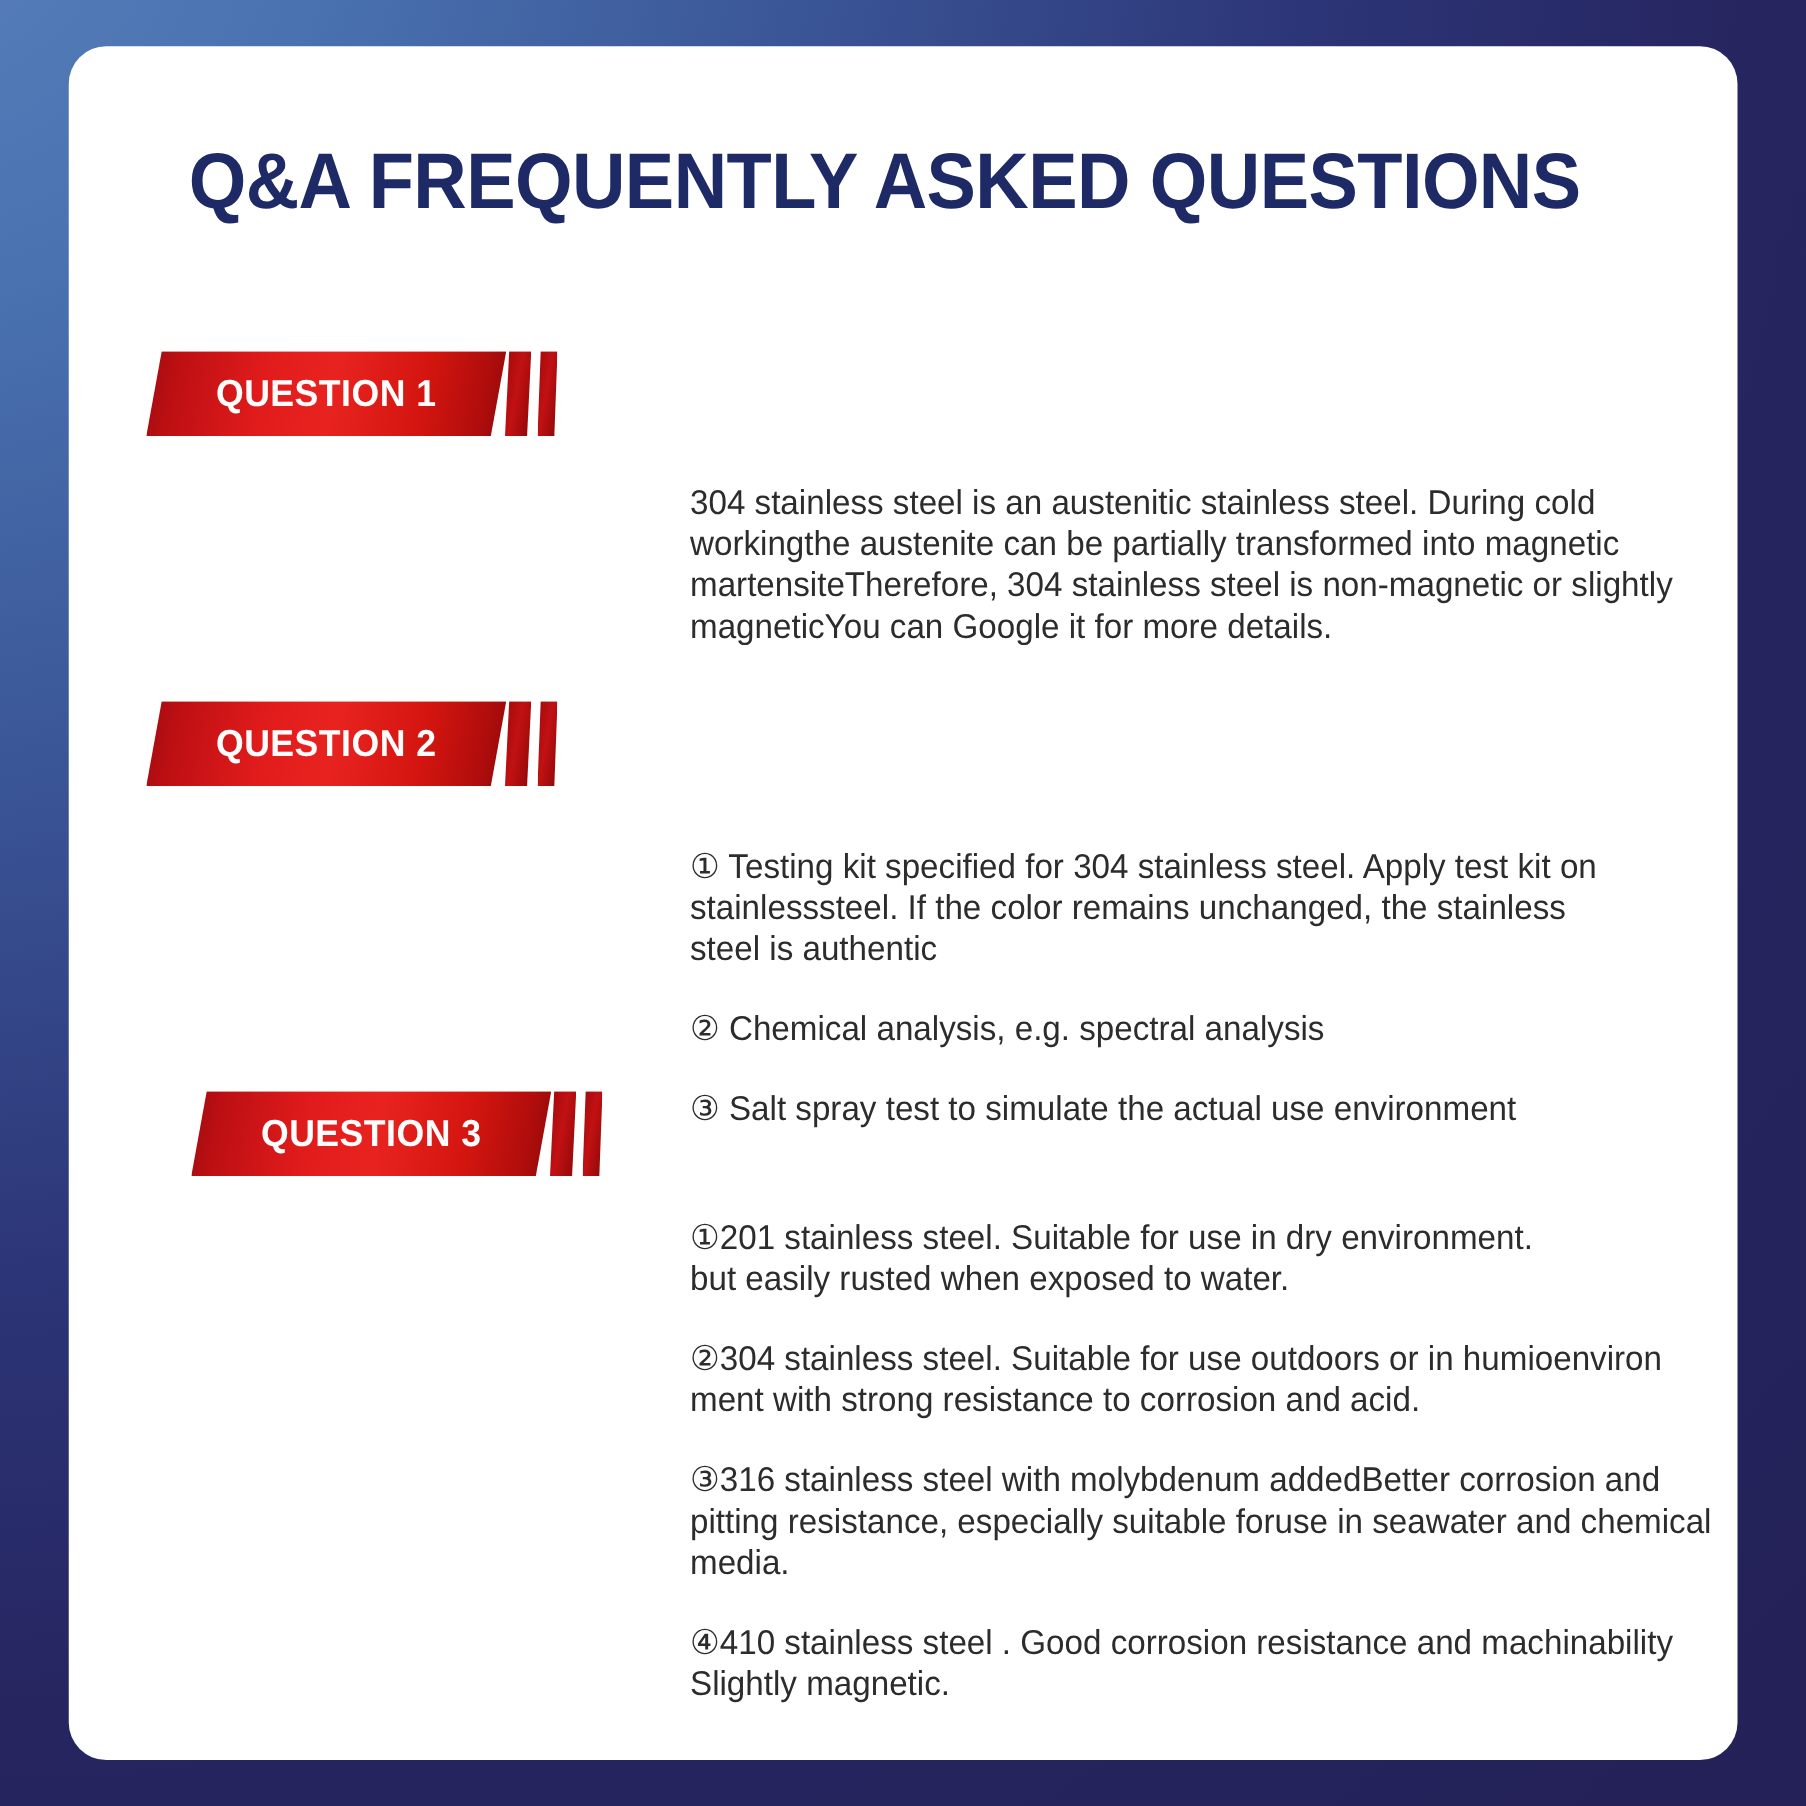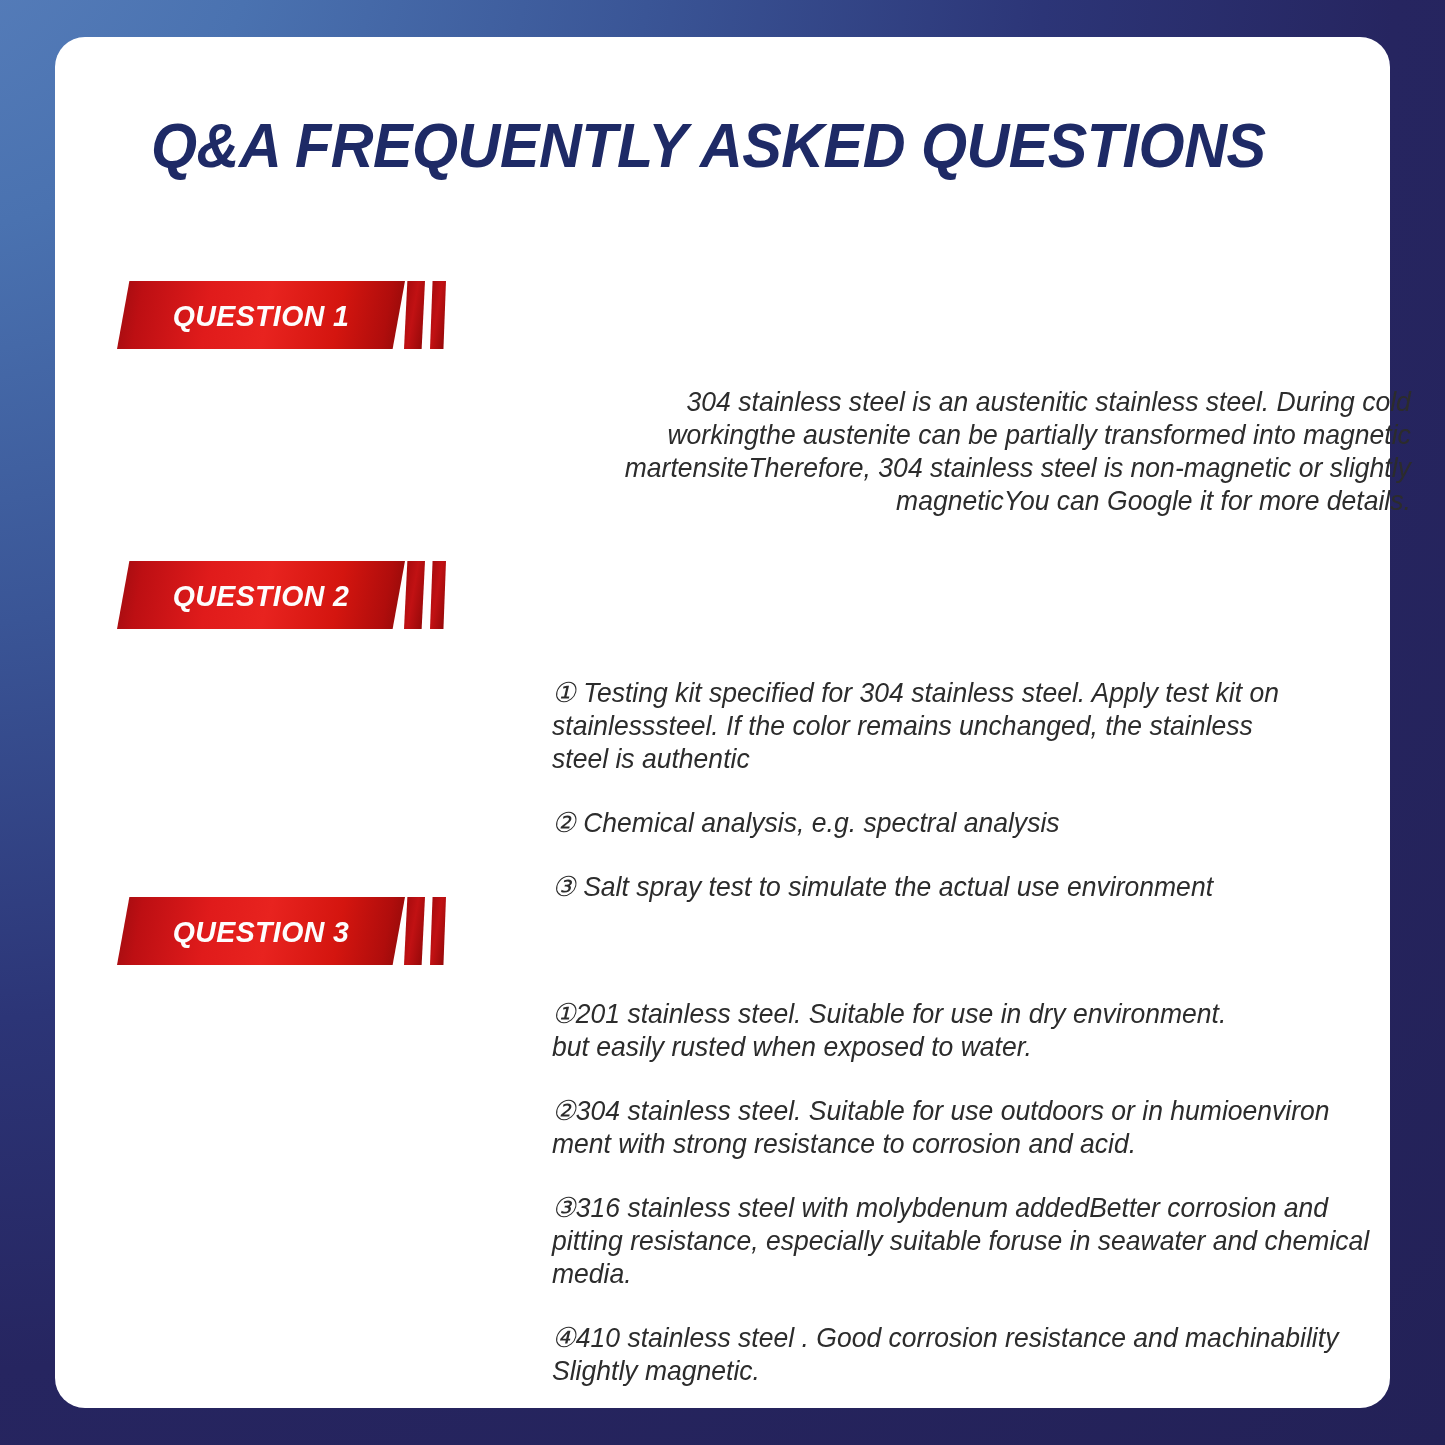--- a/index.html
+++ b/index.html
@@ -21,21 +21,20 @@
     background:
       radial-gradient(circle at -6% -8%, #5a81bd 0%, #4a72b0 16%, #3a5596 34%, #2c3577 52%, #262560 68%, #232157 100%);
   }
 
   
   #card {
     position:absolute;
     left:55px; top:37px; right:55px; bottom:37px;
     background:#ffffff;
     border-radius:30px;
-    font-style:italic;
   }
 
   
   #page-title {
     position:absolute;
     left:96px; top:72px;
     width:1200px;
     font-size:63px;
     line-height:72px;
     font-weight:bold;
@@ -125,27 +124,27 @@
     transform:scaleX(0.965);
     transform-origin:left top;
     font-weight:400;
   }
   .answer-para + .answer-para { margin-top:0; }
 
   .answer-para .ln { display:block; white-space:nowrap; }
 
   
   #faq-1 { top:228px; }
-  #faq-1 .answers { top:104px;text-align:right; }
+  #faq-1 .answers { top:104px; }
 
   #faq-2 { top:508px; }
   #faq-2 .answers { top:115px; }
   #faq-2 .answer-para.gap { margin-top:31px; }
 
-  #faq-3 { top:844px; }
+  #faq-3 { top:820px;padding-left:36px; }
   #faq-3 .answers { top:100px; }
   #faq-3 .answer-para.gap { margin-top:31px; }
 </style>
 </head>
 <body>
 
 <div id="bg-gradient"></div>
 
 <div id="card">
 

